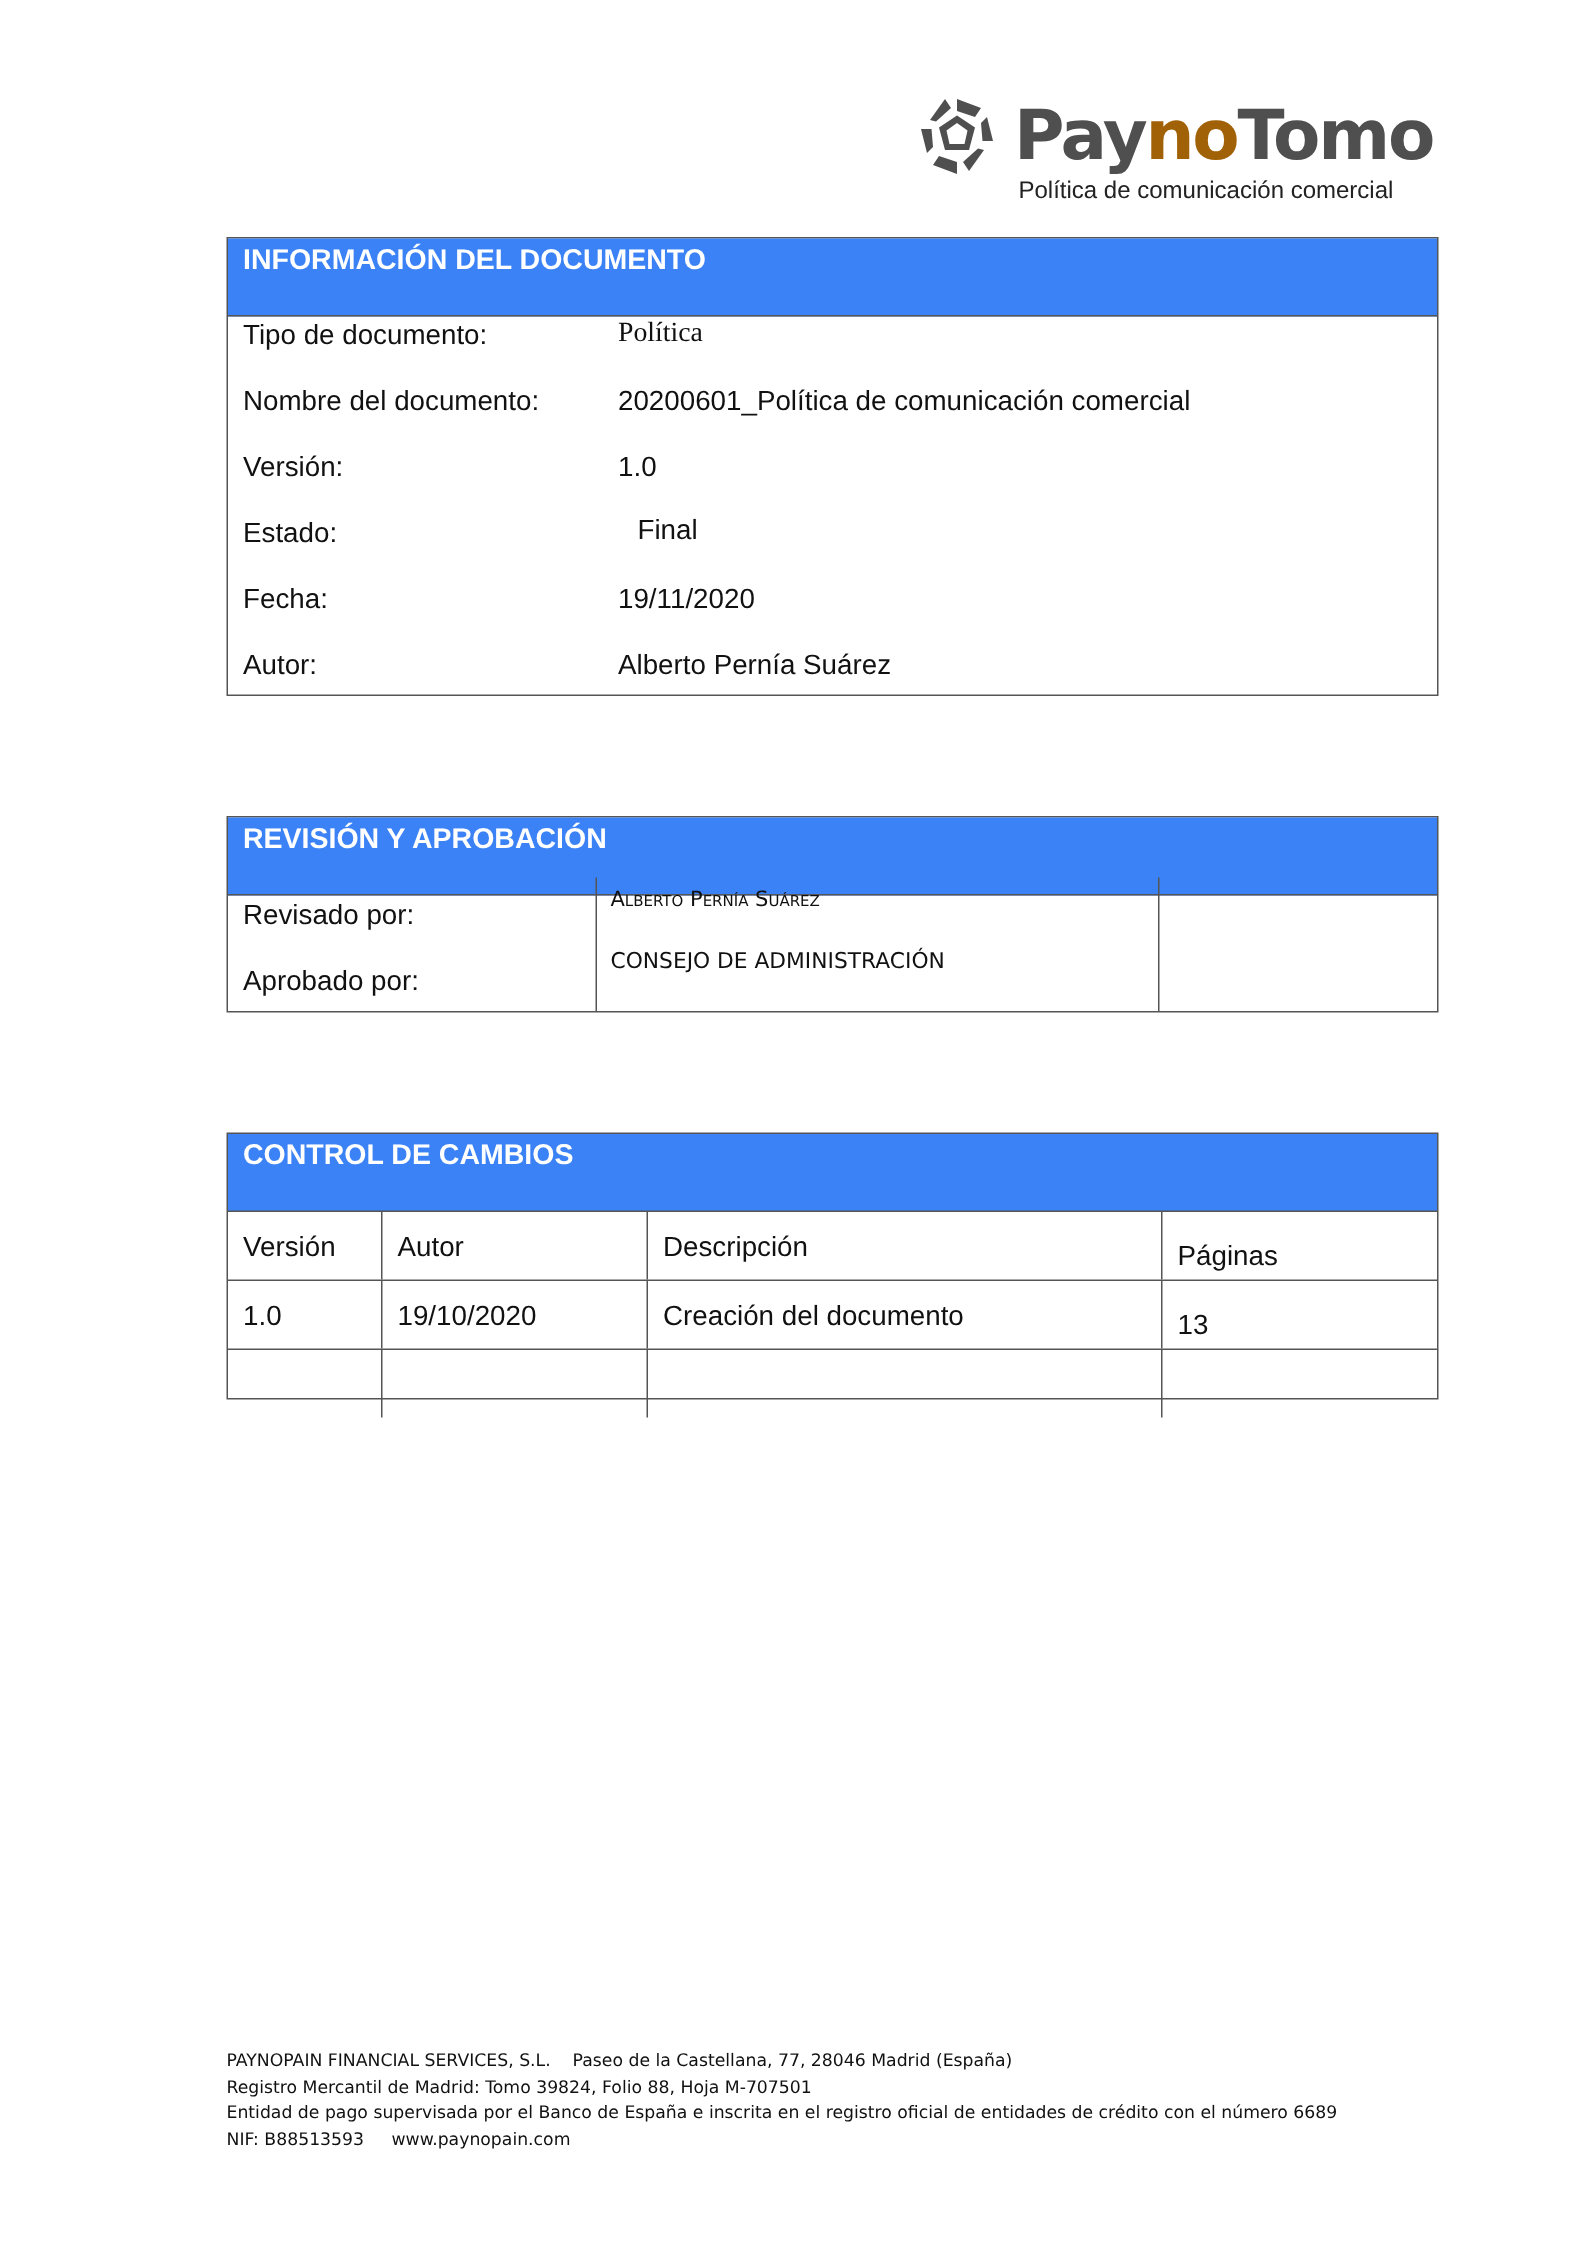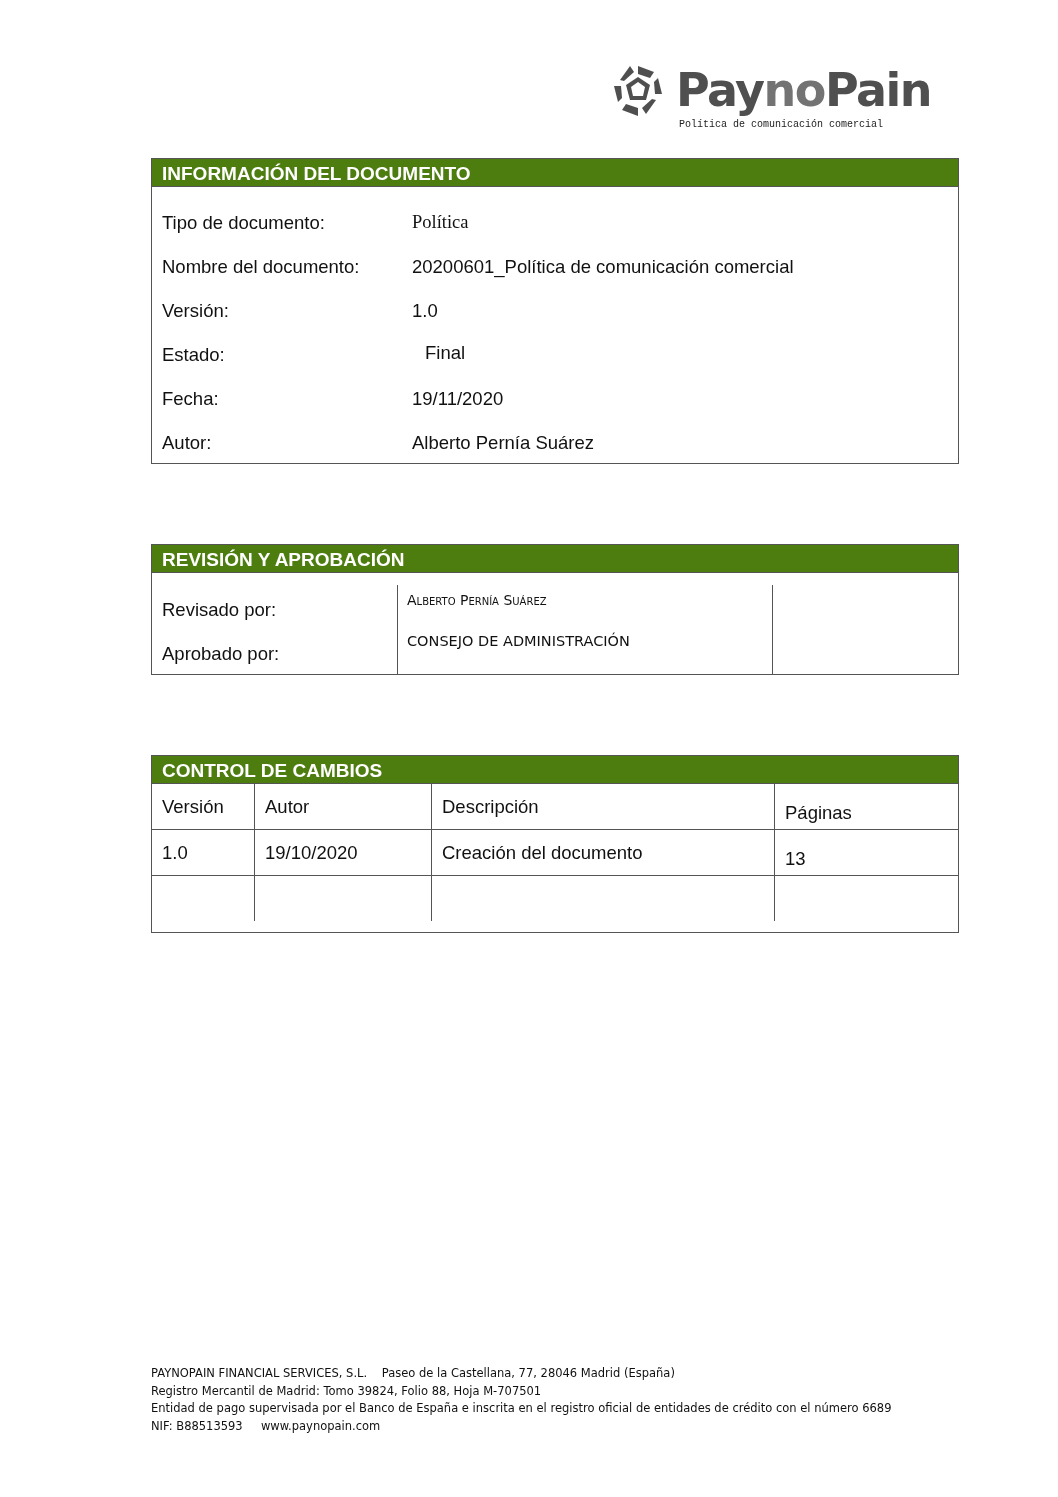--- a/index.html
+++ b/index.html
@@ -4,27 +4,27 @@
 <style>
   html, body { margin: 0; padding: 0; background: #ffffff; }
   body { width: 1058px; height: 1497px; position: relative; overflow: hidden;
          font-family: "Liberation Sans", sans-serif; color: #111; }
   .abs { position: absolute; }
   
   .logo { left: 610px; top: 60px; width: 300px; height: 60px; }
   .logo-icon { position: absolute; left: 0; top: 2px; width: 56px; height: 56px; }
   .logo-text { position: absolute; left: 66px; top: 2px; font-size: 46px; font-weight: bold;
                letter-spacing: -1.5px; color: #4f4f4f; font-family: "DejaVu Sans", sans-serif; line-height: 56px; }
-  .logo-text .red { color: #737373; }
-  .doc-subtitle { left: 679px; top: 119px; font-size: 10px; color: #222;
-                  font-family: Liberation Mono, monospace; }
+  .logo-text .red { color: #a16207; }
+  .doc-subtitle { left: 679px; top: 119px; font-size: 16px; color: #222;
+                  font-family: Liberation Sans, sans-serif; }
   
   .box { position: absolute; left: 151px; width: 808px; border: 1.5px solid #555; box-sizing: border-box; }
-  .box-head { background: #4d7c0f; color: #fff; font-weight: bold; font-size: 19px;
-              padding: 2px 10px 0 10px; height: 28px; box-sizing: border-box; border-bottom: 1.5px solid #555; line-height: 26px; }
+  .box-head { background: #3b82f6; color: #fff; font-weight: bold; font-size: 19px;
+              padding: 2px 10px 0 10px; height: 52px; box-sizing: border-box; border-bottom: 1.5px solid #555; line-height: 26px; }
   .info-row { position: absolute; left: 10px; font-size: 18.5px; }
   .info-val { position: absolute; left: 260px; font-size: 18.5px; }
   .cell { border-right: 1.5px solid #555; box-sizing: border-box; font-size: 18.5px; padding-left: 10px; }
   .cell:last-child { border-right: none; margin-top: 12px; }
   .row { display: grid; border-bottom: 1.5px solid #555; height: 45px; align-items: center; }
   .row:last-child { border-bottom: none; }
   .row .cell { height: 100%; display: flex; align-items: center; }
   .smallcaps { font-family: "DejaVu Sans", sans-serif; font-variant: small-caps; font-size: 14px; }
   .caps { font-family: "DejaVu Sans", sans-serif; font-size: 14.5px; }
   .footer { left: 151px; top: 1365px; font-size: 11.5px; line-height: 17.5px; color: #111;
@@ -39,21 +39,21 @@
       <path d="M28 4 L44 10 L40 16 L28 12 Z"></path>
       <path d="M48 16 L52 32 L45 32 L44 20 Z"></path>
       <path d="M46 38 L36 52 L32 46 L42 37 Z"></path>
       <path d="M28 54 L12 48 L16 42 L28 46 Z"></path>
       <path d="M8 40 L4 24 L11 24 L12 36 Z"></path>
       <path d="M10 18 L20 4 L24 10 L14 19 Z"></path>
     </g>
     <polygon points="28,15 40,23 36,38 20,38 16,23" fill="#4f4f4f"></polygon>
     <polygon points="28,20 35,25 33,34 23,34 21,25" fill="#ffffff"></polygon>
   </svg>
-  <div class="logo-text"><span>Pay</span><span class="red">no</span><span>Pain</span></div>
+  <div class="logo-text"><span>Pay</span><span class="red">no</span><span>Tomo</span></div>
 </div>
 <div class="abs doc-subtitle">Política de comunicación comercial</div>
 
 <div class="box" style="top:158px; height:306px;">
   <div class="box-head">INFORMACIÓN DEL DOCUMENTO</div>
   <div class="info-row" style="top:53px;">Tipo de documento:</div>
   <div class="info-val" style="top:53px;font-family:Liberation Serif, serif;">Política</div>
   <div class="info-row" style="top:97px;">Nombre del documento:</div>
   <div class="info-val" style="top:97px;">20200601_Política de comunicación comercial</div>
   <div class="info-row" style="top:141px;">Versión:</div>

